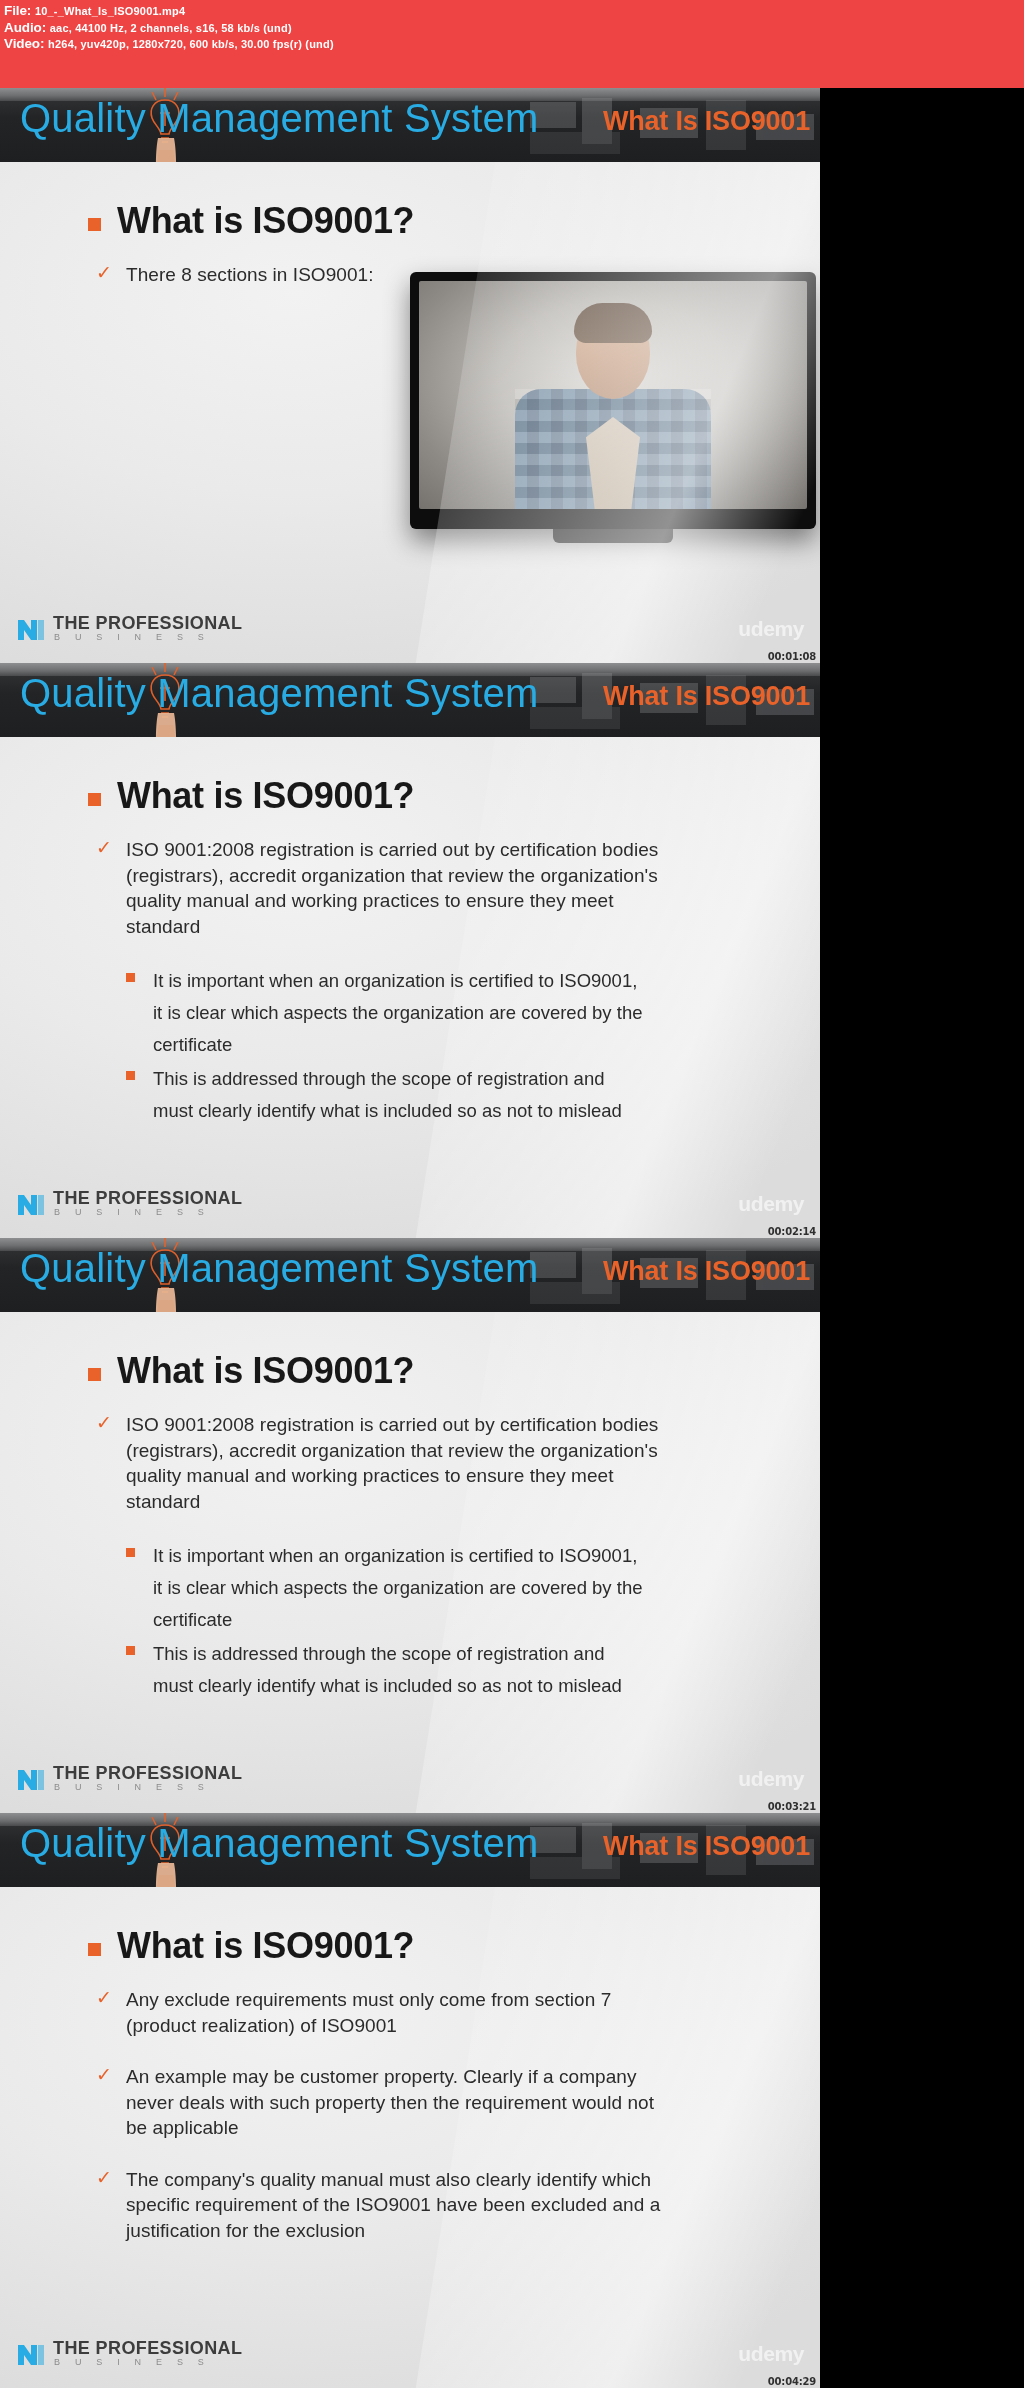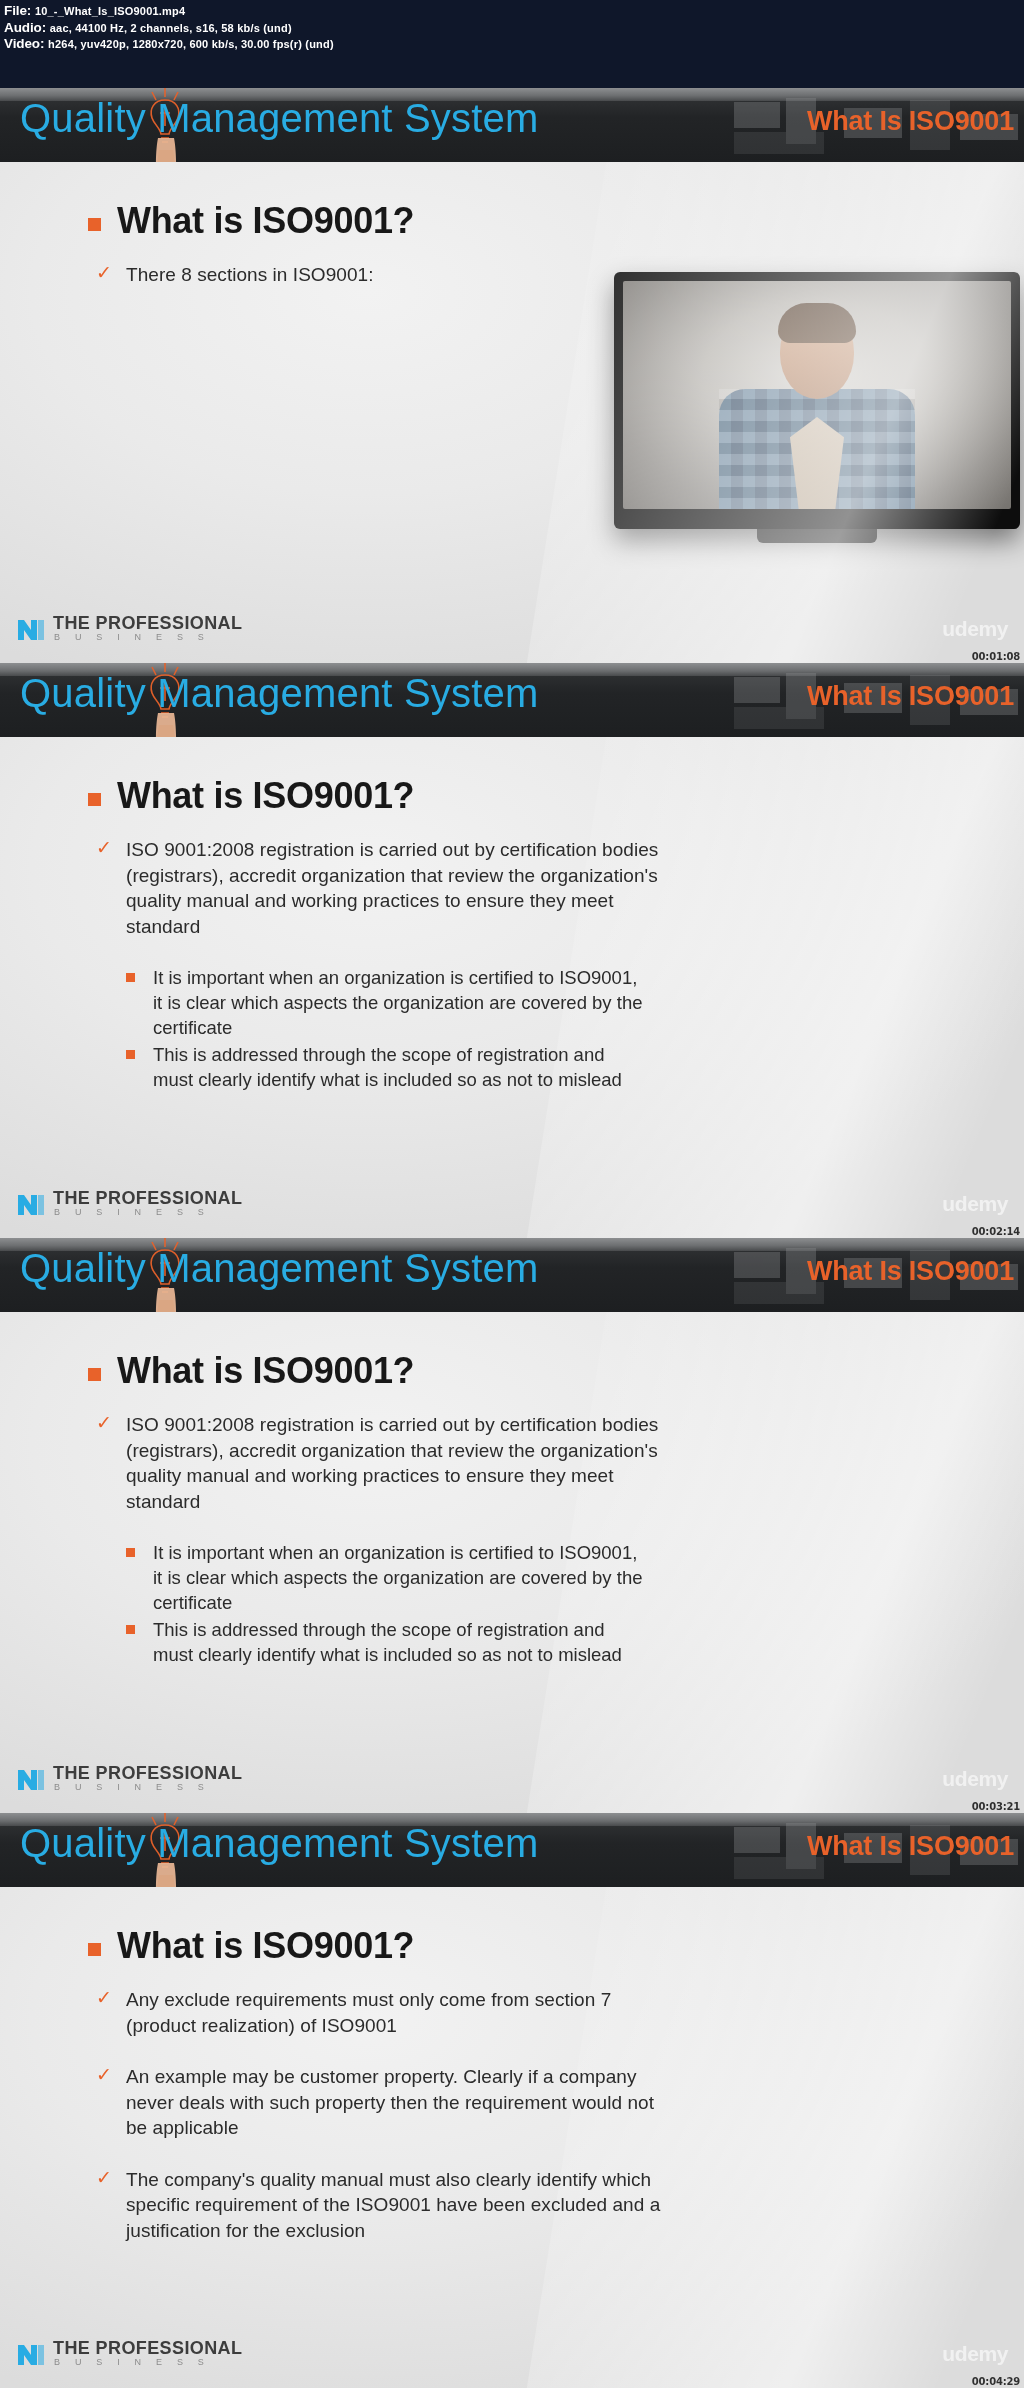--- a/index.html
+++ b/index.html
@@ -5,39 +5,39 @@
   * { margin:0; padding:0; box-sizing:border-box; }
   html,body { background:#000; }
   body {
     width:1024px; height:2388px;
     font-family:"Liberation Sans", sans-serif;
     overflow:hidden; position:relative;
   }
 
   
   .meta {
-    background:#0f172a; color:#fff;
+    background:#ef4444; color:#fff;
     padding:3px 4px 4px 4px;
     height:88px;
   }
   .meta-line {
     font-family:"Liberation Sans", sans-serif;
     font-weight:bold;
     font-size:13.5px;
     line-height:16.5px;
     white-space:nowrap;
     letter-spacing:-0.1px;
   }
   .meta-line .sm { font-size:11px; letter-spacing:0.2px; }
 
   
   .sheet { display:block; background:#000; }
   .frame {
     position:relative;
-    width:1024px;
+    width:820px;
     height:575px;
     overflow:hidden;
     background:#e9e9e9;
   }
 
   
   .slide-head {
     position:relative;
     height:74px;
     background:
@@ -129,21 +129,21 @@
     font-size:19px; line-height:25.5px; color:#2b2b2b;
     letter-spacing:0.05px;
   }
 
   .sub-bullets { margin:26px 0 0 30px; max-width:520px; }
   .sb-row { display:flex; margin-bottom:2px; }
   .sb-mark {
     width:9px; height:9px; background:#e8622a;
     flex:0 0 auto; margin:8px 18px 0 0;
   }
-  .sb-text { font-size:18.5px; line-height:25px; color:#2b2b2b; }
+  .sb-text { font-size:18.5px; line-height:32px; color:#2b2b2b; }
 
   
   .brand { position:absolute; left:16px; bottom:20px; display:flex; align-items:flex-end; }
   .brand-mark { width:30px; height:26px; margin-right:7px; }
   .brand-text { padding-top:1px; }
   .brand-main {
     font-size:18px; font-weight:bold; color:#3d3d3d; letter-spacing:.4px; line-height:18px;
   }
   .brand-sub {
     font-size:9px; color:#8c8c8c; letter-spacing:6.2px; line-height:11px; padding-left:1px;

